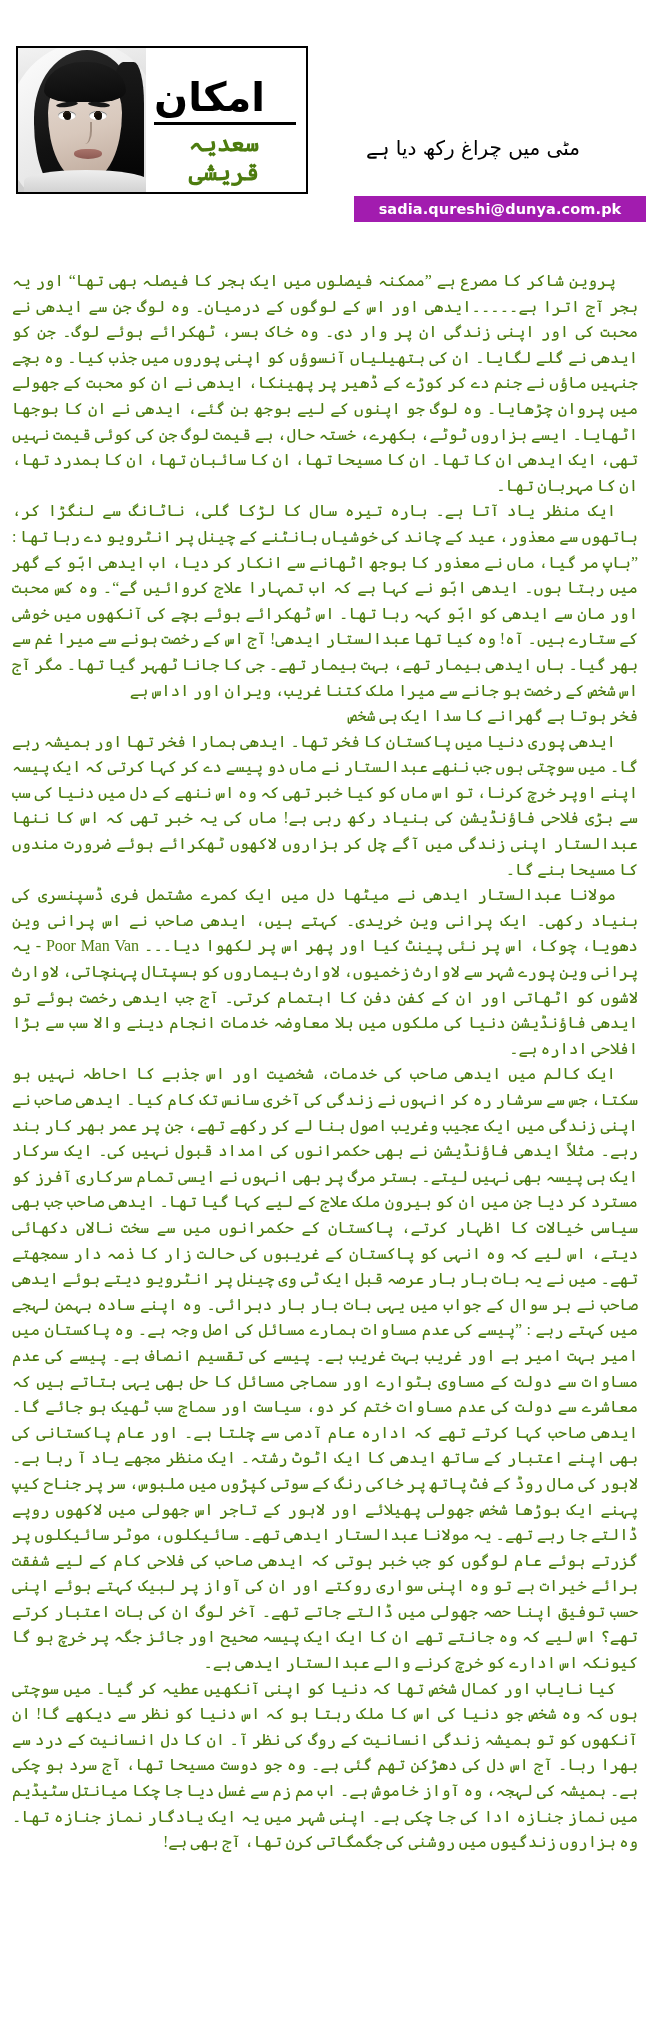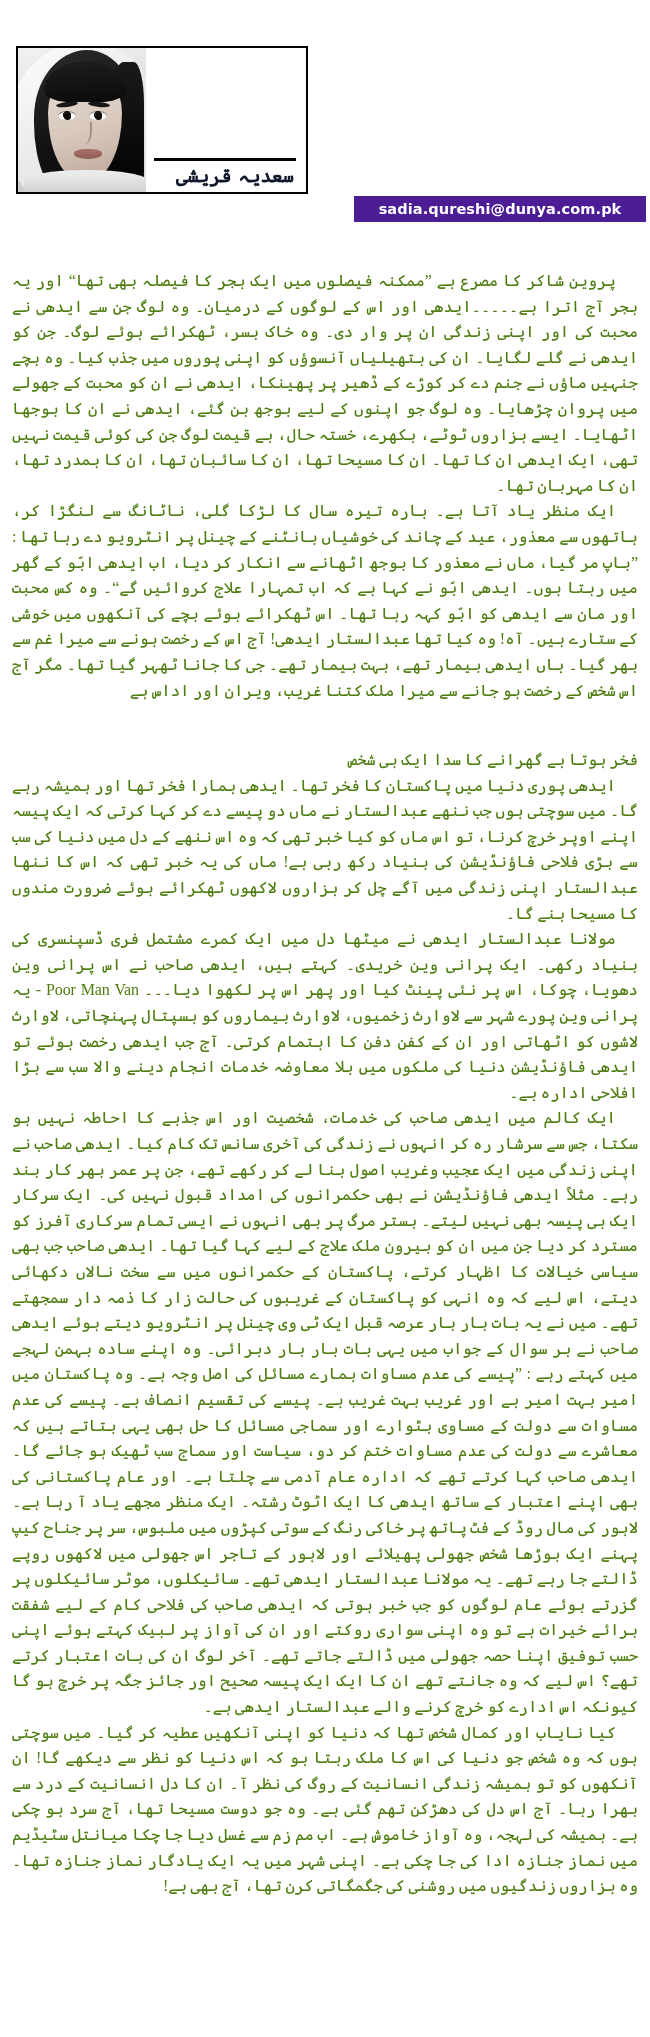--- a/index.html
+++ b/index.html
@@ -174,37 +174,37 @@
     box-sizing: border-box;
   }
   .title-rule {
     width: 100%;
     height: 3px;
     background: #000;
     margin: 4px 0 3px 0;
   }
   .author-name {
     font-family: "DejaVu Serif", serif;
-    font-size: 19px;
+    font-size: 24px;
     font-weight: 700;
     direction: rtl;
-    text-align: right;
+    text-align: center;
     width: 100%;
-    color: #0f172a;
+    color: #4d7c0f;
     padding-right: 2px;
     box-sizing: border-box;
   }
 
   .email-bar {
     position: absolute;
     right: 4px;
     top: 150px;
     width: 292px;
     height: 26px;
-    background: #4c1d95;
+    background: #a21caf;
     color: #ffffff;
     display: flex;
     align-items: center;
     justify-content: center;
     box-sizing: border-box;
   }
   .email-bar .email-text {
     font-family: "DejaVu Sans", sans-serif;
     font-size: 14.5px;
     font-weight: 700;
@@ -248,21 +248,20 @@
     word-spacing: -0.5px;
   }
   .article-body p {
     margin: 0;
     text-indent: 22px;
     text-align: justify;
     text-align-last: right;
   }
   .article-body p.no-indent {
     text-indent: 0;
-    margin-top: 44px;
   }
   .verse-line {
     text-align: center;
     text-align-last: center;
     text-indent: 0;
     direction: rtl;
     white-space: nowrap;
   }
   .closing-couplet {
     text-align: center;
@@ -293,26 +292,30 @@
         <div class="ph-eye r"></div>
         <div class="ph-pupil l"></div>
         <div class="ph-pupil r"></div>
         <div class="ph-nose"></div>
         <div class="ph-lip"></div>
         <div class="ph-neck"></div>
         <div class="ph-shoulder"></div>
       </div>
 
       <div class="byline-text">
+        <div class="column-title">امکان</div>
         <div class="title-rule"></div>
         <div class="author-name">سعدیہ قریشی</div>
       </div>
 
     </div>
 
+    <div class="headline-wrap">
+      <div class="headline">مٹی میں چراغ رکھ دیا ہے</div>
+    </div>
 
   </div>
 
   <div class="email-bar">
     <span class="email-text">sadia.qureshi@dunya.com.pk</span>
   </div>
 
   <div class="article-body">
 
     <p>پروین شاکر کا مصرع ہے ”ممکنہ فیصلوں میں ایک ہجر کا فیصلہ بھی تھا“ اور یہ ہجر آج اترا ہے۔۔۔۔۔ایدھی اور اس کے لوگوں کے درمیان۔ وہ لوگ جن سے ایدھی نے محبت کی اور اپنی زندگی ان پر وار دی۔ وہ خاک بسر، ٹھکرائے ہوئے لوگ۔ جن کو ایدھی نے گلے لگایا۔ ان کی ہتھیلیاں آنسوؤں کو اپنی پوروں میں جذب کیا۔ وہ بچے جنہیں ماؤں نے جنم دے کر کوڑے کے ڈھیر پر پھینکا، ایدھی نے ان کو محبت کے جھولے میں پروان چڑھایا۔ وہ لوگ جو اپنوں کے لیے بوجھ بن گئے، ایدھی نے ان کا بوجھا اٹھایا۔ ایسے ہزاروں ٹوٹے، بکھرے، خستہ حال، بے قیمت لوگ جن کی کوئی قیمت نہیں تھی، ایک ایدھی ان کا تھا۔ ان کا مسیحا تھا، ان کا سائبان تھا، ان کا ہمدرد تھا، ان کا مہربان تھا۔</p>

